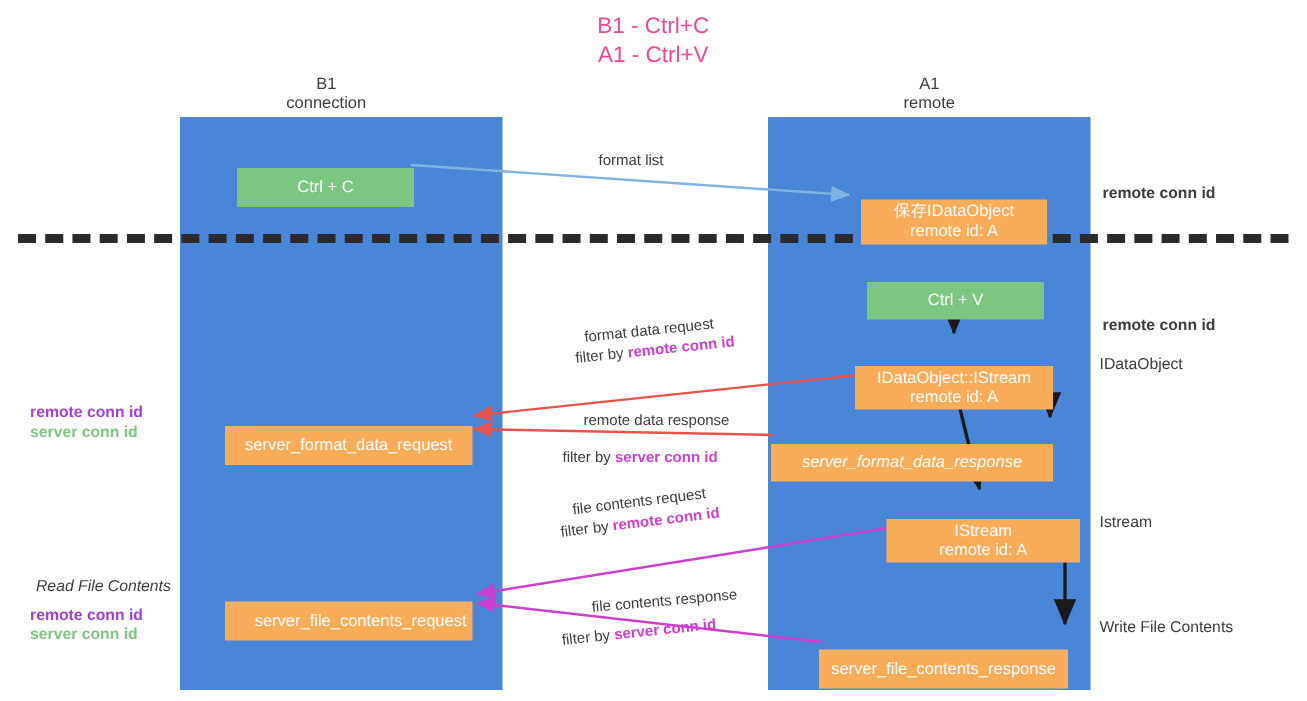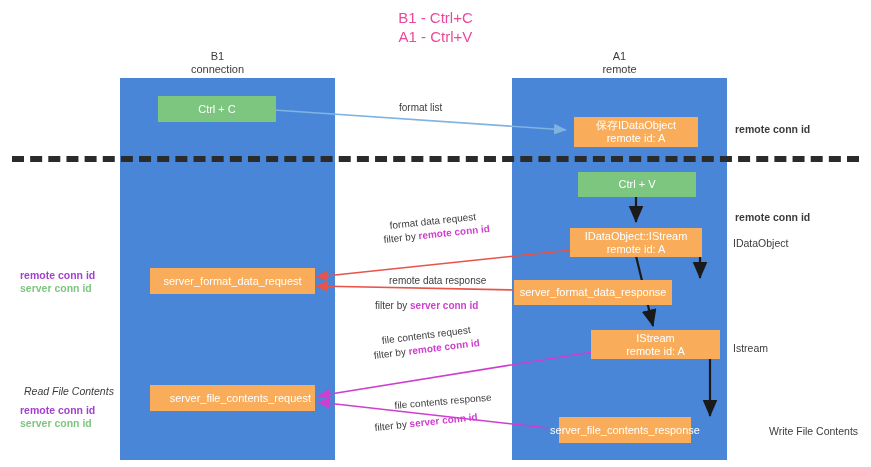--- a/index.html
+++ b/index.html
@@ -11,21 +11,21 @@
   #stage{position:absolute;left:0;top:0;width:871px;height:467px;}
 
   .lane{position:absolute;background:#4a86d8;}
   .lane-title{position:absolute;text-align:center;color:#3c3c3c;font-size:11px;line-height:13px;white-space:pre-line;}
 
   .title{position:absolute;left:0;top:8px;width:871px;text-align:center;
          font-size:15px;color:#ec4899;line-height:19px;white-space:pre-line;}
 
   .box{position:absolute;display:flex;flex-direction:column;align-items:center;
        justify-content:center;color:#ffffff;font-size:11px;line-height:13px;text-align:center;
-       box-sizing:border-box;padding:2px 4px;}
+       box-sizing:border-box;padding:2px 4px;margin-top:16px;}
   .box.green{background:#7dc67f;}
   .box.orange{background:#f9ad5a;}
   .box .l2{font-size:11px;}
 
   .sidelabel{position:absolute;font-size:10.5px;line-height:13px;color:#3c3c3c;font-weight:bold;}
   .sidelabel.plain{font-weight:normal;}
   .c-purple{color:#a33fd1;}
   .c-green{color:#7dc67f;}
   .c-magenta{color:#cf3fcf;}
 
@@ -107,34 +107,34 @@
 
   <div class="box orange" style="left:570px;top:228px;width:132px;height:29px;">
     <span>IDataObject::IStream</span>
     <span class="l2">remote id: A</span>
   </div>
 
   <div class="box orange" style="left:150px;top:268px;width:165px;height:26px;">
     <span>server_format_data_request</span>
   </div>
 
-  <div class="box orange" style="left:514px;top:280px;width:158px;height:25px;">
+  <div class="box orange" style="left:514px;top:280px;width:188px;height:25px;font-style:italic;">
     <span>server_format_data_response</span>
   </div>
 
   <div class="box orange" style="left:591px;top:330px;width:129px;height:29px;">
     <span>IStream</span>
     <span class="l2">remote id: A</span>
   </div>
 
   <div class="box orange" style="left:150px;top:385px;width:165px;height:26px;align-items:flex-end;">
     <span>server_file_contents_request</span>
   </div>
 
-  <div class="box orange" style="left:559px;top:417px;width:132px;height:26px;">
+  <div class="box orange" style="left:546px;top:417px;width:166px;height:26px;">
     <span>server_file_contents_response</span>
   </div>
 
   <div class="edgelabel" style="left:399px;top:101px;">format list</div>
 
   <div class="edgelabel" style="left:389px;top:219px;transform:rotate(-6deg);transform-origin:left top;">format data request</div>
   <div class="edgelabel" style="left:383px;top:233px;transform:rotate(-6deg);transform-origin:left top;">
     <span>filter by </span><b class="c-magenta">remote conn id</b>
   </div>
 
@@ -150,21 +150,21 @@
 
   <div class="edgelabel" style="left:394px;top:399px;transform:rotate(-5deg);transform-origin:left top;">file contents response</div>
   <div class="edgelabel" style="left:374px;top:421px;transform:rotate(-6deg);transform-origin:left top;">
     <span>filter by </span><b class="c-magenta">server conn id</b>
   </div>
 
   <div class="rightlabel bold c-purple" style="left:735px;top:123px;">remote conn id</div>
   <div class="rightlabel bold c-purple" style="left:735px;top:211px;">remote conn id</div>
   <div class="rightlabel" style="left:733px;top:237px;">IDataObject</div>
   <div class="rightlabel" style="left:733px;top:342px;">Istream</div>
-  <div class="rightlabel" style="left:733px;top:425px;margin-left:36px;">Write File Contents</div>
+  <div class="rightlabel" style="left:733px;top:412px;">Write File Contents</div>
 
   <div class="sidelabel c-purple" style="left:20px;top:269px;">remote conn id</div>
   <div class="sidelabel c-green" style="left:20px;top:282px;">server conn id</div>
 
   <div class="sidelabel plain" style="left:24px;top:385px;color:#3c3c3c;font-style:italic;">Read File Contents</div>
   <div class="sidelabel c-purple" style="left:20px;top:404px;">remote conn id</div>
   <div class="sidelabel c-green" style="left:20px;top:417px;">server conn id</div>
 
 </div>
 

